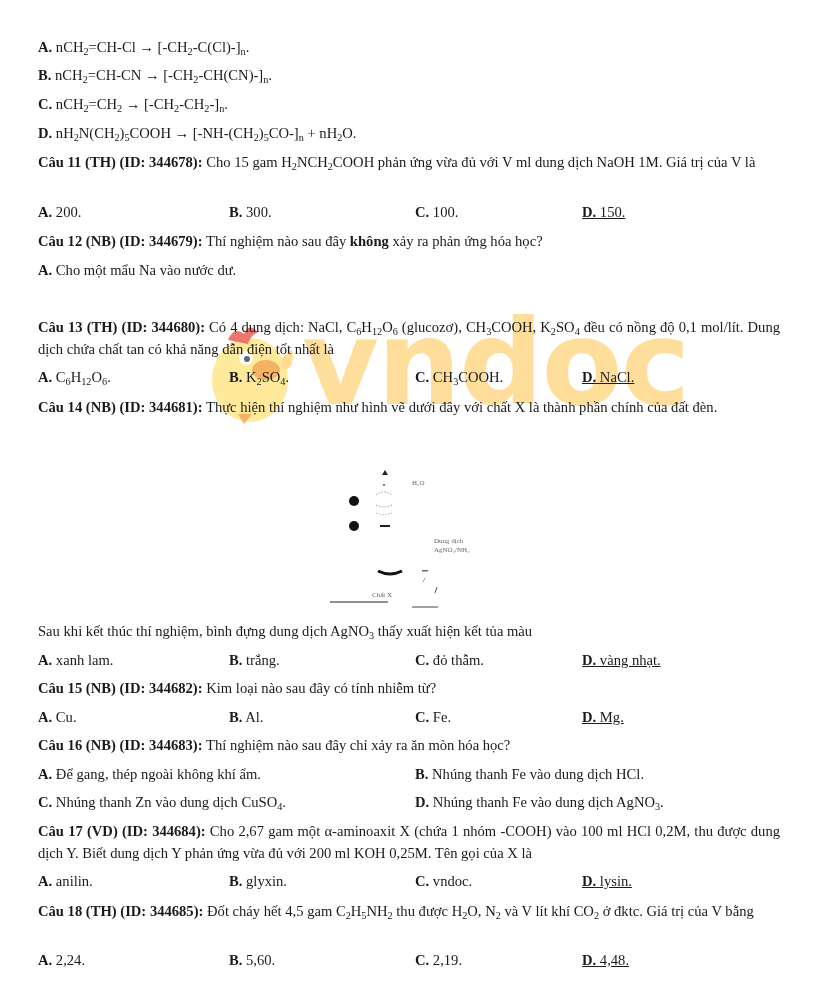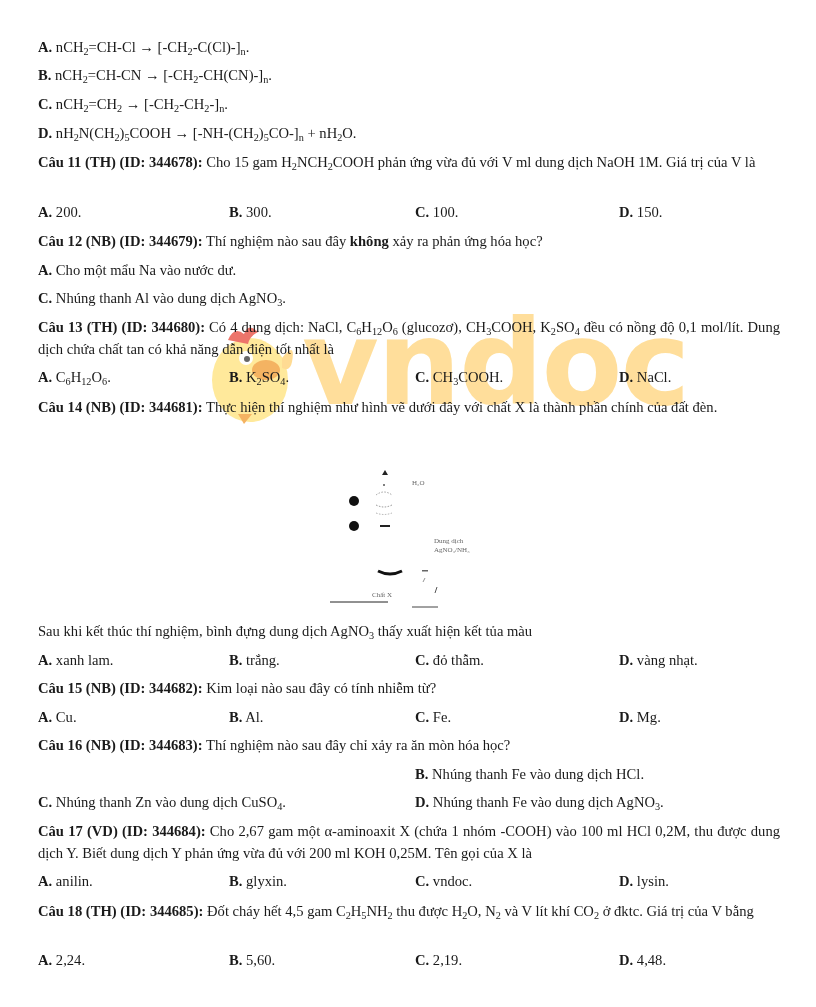--- a/index.html
+++ b/index.html
@@ -7,21 +7,21 @@
       width: 816px; height: 1007px; position: relative; overflow: hidden;
       font-family: "Liberation Serif", serif; font-size: 14.6px; color: #1a1a1a;
     }
     .page { position: absolute; left: 38px; top: 0; width: 742px; }
     .line { position: absolute; left: 0; white-space: nowrap; line-height: 18px; }
     .para { position: absolute; left: 0; width: 742px; line-height: 22px; text-align: justify; }
     b, .b { font-weight: bold; }
     sub { font-size: 0.7em; vertical-align: -0.25em; line-height: 0; }
     .row4 { position: absolute; left: 0; width: 742px; height: 18px; line-height: 18px; }
     .row4 .opt { position: absolute; top: 0; white-space: nowrap; }
-    .o1 { left: 0; } .o2 { left: 191px; } .o3 { left: 377px; } .o4 { left: 581px; }
+    .o1 { left: 0; } .o2 { left: 191px; } .o3 { left: 377px; } .o4 { left: 544px; text-decoration: underline; }
     .row2 .opt { position: absolute; top: 0; white-space: nowrap; }
     .row2 .oa { left: 0; text-align: right; } .row2 .ob { left: 377px; }
     .wm { position: absolute; pointer-events: none; }
     .wm-letters { font-family: "DejaVu Sans", sans-serif; font-weight: bold; color: #ffd98a; opacity: 0.85;
       font-size: 118px; letter-spacing: -2px; line-height: 1; }
     .diagram { position: absolute; left: 330px; top: 465px; width: 170px; height: 145px; }
     .diagram .lbl { position: absolute; font-size: 7px; color: #666; white-space: nowrap; line-height: 9px; }
   </style>
 </head>
 <body>
@@ -52,21 +52,20 @@
     <span class="opt o2"><b>B.</b> <span class="rich">300.</span></span>
     <span class="opt o3"><b>C.</b> <span class="rich">100.</span></span>
     <span class="opt o4"><b>D.</b> <span class="rich">150.</span></span>
   </div>
 
   <div class="line" style="top:232px"><b>Câu 12 (NB) (ID: 344679):</b> <span class="rich">Thí nghiệm nào sau đây <b>không</b> xảy ra phản ứng hóa học?</span></div>
   <div class="row4 row2" style="top:261px">
     <span class="opt oa"><b>A.</b> <span class="rich">Cho một mẩu Na vào nước dư.</span></span>
   </div>
   <div class="row4 row2" style="top:289px">
-    <span class="opt oa"><b>C.</b> <span class="rich">Nhúng thanh Al vào dung dịch AgNO<sub>3</sub>.</span></span>
   </div>
 
   <div class="para" style="top:316px"><b>Câu 13 (TH) (ID: 344680):</b> <span class="rich">Có 4 dung dịch: NaCl, C<sub>6</sub>H<sub>12</sub>O<sub>6</sub> (glucozơ), CH<sub>3</sub>COOH, K<sub>2</sub>SO<sub>4</sub> đều có nồng độ 0,1 mol/lít. Dung dịch chứa chất tan có khả năng dẫn điện tốt nhất là</span></div>
   <div class="row4" style="top:368px">
     <span class="opt o1"><b>A.</b> <span class="rich">C<sub>6</sub>H<sub>12</sub>O<sub>6</sub>.</span></span>
     <span class="opt o2"><b>B.</b> <span class="rich">K<sub>2</sub>SO<sub>4</sub>.</span></span>
     <span class="opt o3"><b>C.</b> <span class="rich">CH<sub>3</sub>COOH.</span></span>
     <span class="opt o4"><b>D.</b> <span class="rich">NaCl.</span></span>
   </div>
 
@@ -83,20 +82,21 @@
   <div class="line" style="top:679px"><b>Câu 15 (NB) (ID: 344682):</b> <span class="rich">Kim loại nào sau đây có tính nhiễm từ?</span></div>
   <div class="row4" style="top:708px">
     <span class="opt o1"><b>A.</b> <span class="rich">Cu.</span></span>
     <span class="opt o2"><b>B.</b> <span class="rich">Al.</span></span>
     <span class="opt o3"><b>C.</b> <span class="rich">Fe.</span></span>
     <span class="opt o4"><b>D.</b> <span class="rich">Mg.</span></span>
   </div>
 
   <div class="line" style="top:736px"><b>Câu 16 (NB) (ID: 344683):</b> <span class="rich">Thí nghiệm nào sau đây chỉ xảy ra ăn mòn hóa học?</span></div>
   <div class="row4 row2" style="top:765px">
+    <span class="opt oa"><b>A.</b> <span class="rich">Để gang, thép ngoài không khí ẩm.</span></span>
     <span class="opt ob"><b>B.</b> <span class="rich">Nhúng thanh Fe vào dung dịch HCl.</span></span>
   </div>
   <div class="row4 row2" style="top:793px">
     <span class="opt oa"><b>C.</b> <span class="rich">Nhúng thanh Zn vào dung dịch CuSO<sub>4</sub>.</span></span>
     <span class="opt ob"><b>D.</b> <span class="rich">Nhúng thanh Fe vào dung dịch AgNO<sub>3</sub>.</span></span>
   </div>
 
   <div class="para" style="top:820px"><b>Câu 17 (VD) (ID: 344684):</b> <span class="rich">Cho 2,67 gam một α-aminoaxit X (chứa 1 nhóm -COOH) vào 100 ml HCl 0,2M, thu được dung dịch Y. Biết dung dịch Y phản ứng vừa đủ với 200 ml KOH 0,25M. Tên gọi của X là</span></div>
   <div class="row4" style="top:872px">
     <span class="opt o1"><b>A.</b> <span class="rich">anilin.</span></span>

